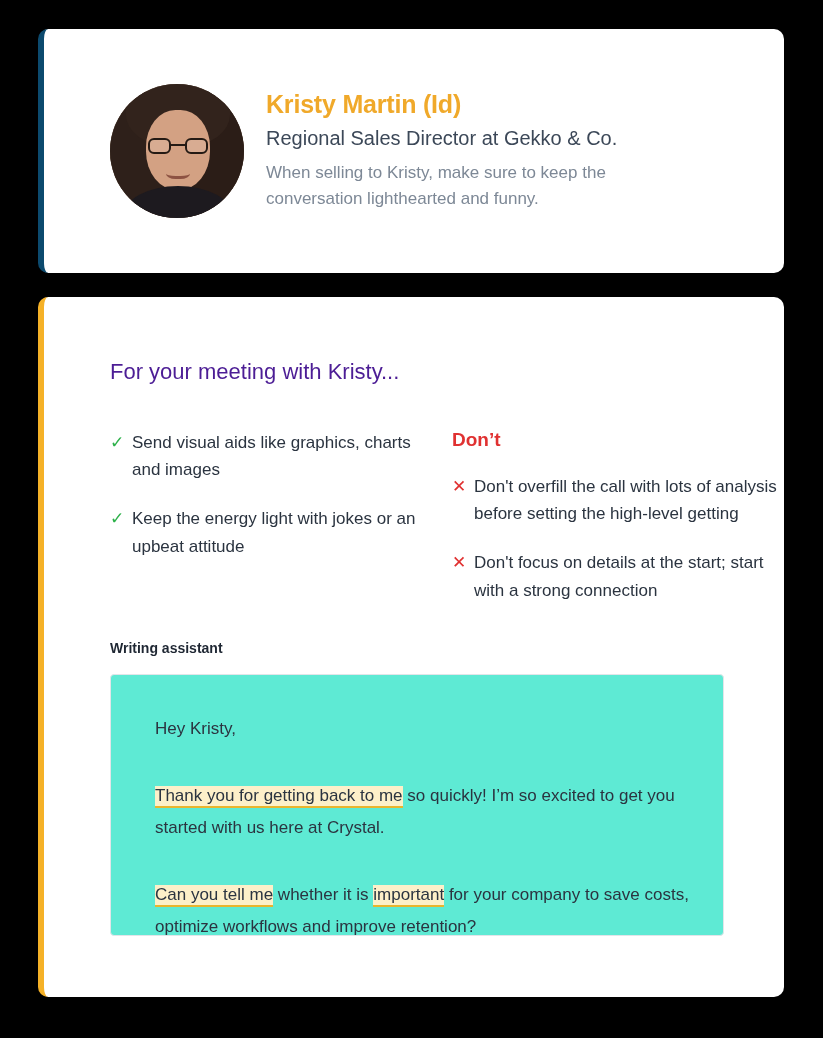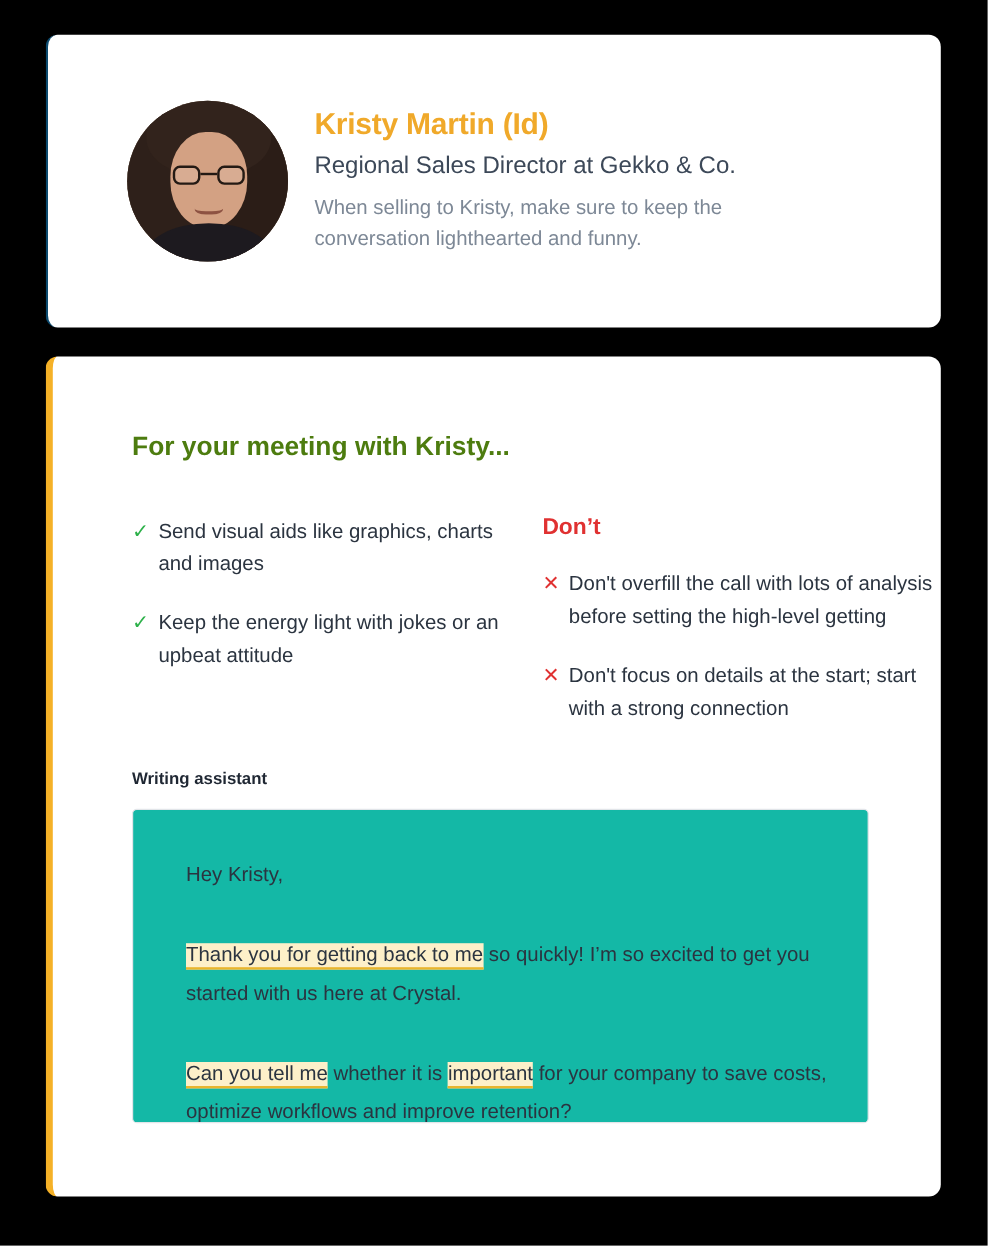--- a/index.html
+++ b/index.html
@@ -24,21 +24,21 @@
 
   
   .profile-card {
     position: absolute;
     left: 38px;
     top: 29px;
     width: 746px;
     height: 244px;
     background: #ffffff;
     border-radius: 10px;
-    border-left: 2px solid #0c4a6e;
+    border-left: 6px solid #0c4a6e;
     box-sizing: border-box;
     box-shadow: 0 2px 10px rgba(0,0,0,0.35);
     display: flex;
     align-items: center;
   }
   .avatar {
     width: 134px;
     height: 134px;
     border-radius: 50%;
     margin-left: 66px;
@@ -170,22 +170,22 @@
     background: #ffffff;
     border-radius: 10px;
     border-left: 6px solid #f5b127;
     box-sizing: border-box;
     box-shadow: 0 2px 10px rgba(0,0,0,0.35);
     overflow: hidden;
   }
   .meeting-title {
     margin: 62px 0 0 66px;
     font-size: 22px;
-    font-weight: bold;
-    color: #4d7c0f;
+    font-weight: normal;
+    color: #4c1d95;
   }
   .columns {
     display: flex;
     margin: 44px 0 0 66px;
   }
   .col {
     width: 320px;
   }
   .col.right { width: 330px; margin-left: 22px; }
   .col-head {
@@ -219,21 +219,21 @@
     font-weight: bold;
     color: #1f2733;
   }
   .editor {
     margin: 18px 0 0 66px;
     width: 614px;
     height: 262px;
     border: 1px solid #e2e5e9;
     border-radius: 4px;
     box-sizing: border-box;
-    background: #14b8a6;
+    background: #5eead4;
     padding: 38px 34px 0 44px;
     overflow: hidden;
   }
   .editor p {
     margin: 0 0 36px 0;
     font-size: 17px;
     line-height: 1.85;
     color: #2b3440;
   }
   .hl {

